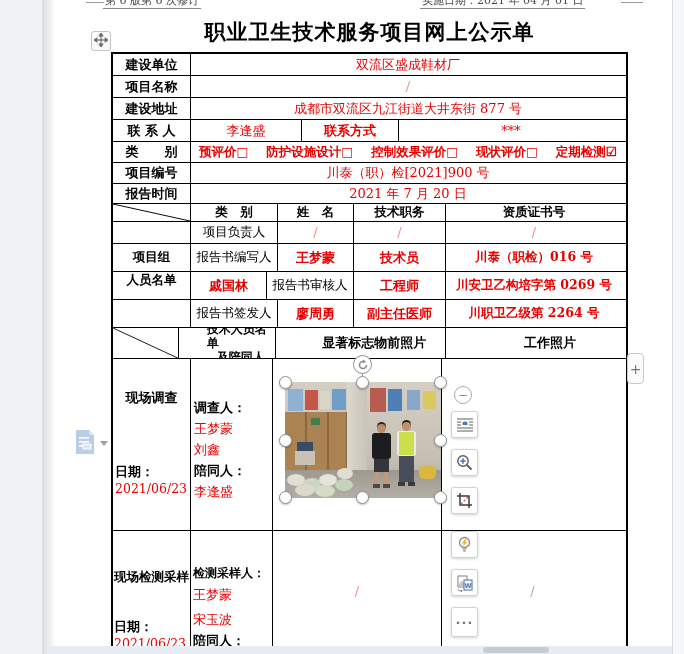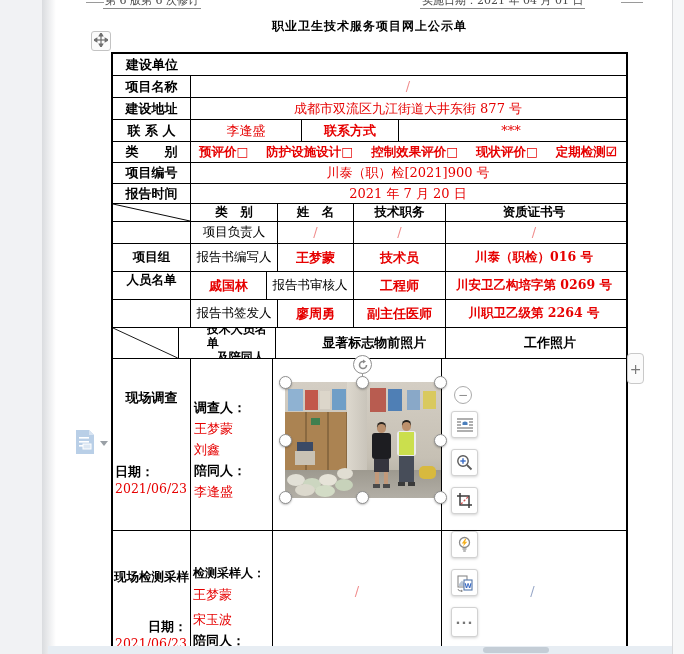--- a/index.html
+++ b/index.html
@@ -14,21 +14,21 @@
   .hscroll-thumb{position:absolute;left:435px;top:1px;width:66px;height:6px;border-radius:3px;background:#c4cdd6;}
   
   .hdr-note{position:absolute;top:-7px;font-size:11px;line-height:15px;color:#4a4a4a;
     border-bottom:1px solid #8a8a8a;padding:0 2px 0 2px;font-family:"DejaVu Serif",serif;}
   .hdr-note.left{left:103px;}
   .hdr-note.right{left:420px;}
   .hdr-rule{position:absolute;top:2px;height:1px;background:#9a9a9a;}
   .hdr-rule.l{left:86px;width:18px;}
   .hdr-rule.r{left:621px;width:22px;}
   .doc-title{position:absolute;left:112px;top:18px;width:515px;text-align:center;
-    font-size:12px;font-weight:bold;letter-spacing:1px;}
+    font-size:21px;font-weight:bold;letter-spacing:1px;}
   
   .move-handle{position:absolute;left:91px;top:31px;width:20px;height:20px;background:#fbfbfb;
     border:1px solid #c3c3c3;border-radius:3px;display:flex;align-items:center;justify-content:center;box-sizing:border-box;}
   
   .doc-table{position:absolute;left:111px;top:52px;width:517px;height:610px;
     border:2px solid #000;box-sizing:border-box;background:#fff;}
   .trow{display:flex;border-bottom:1px solid #000;box-sizing:border-box;}
   .trow:last-child{border-bottom:none;}
   .cell{border-right:1px solid #000;box-sizing:border-box;display:flex;align-items:center;
     justify-content:center;overflow:hidden;font-size:13px;}
@@ -103,20 +103,21 @@
             <polygon points="14,7 11.2,5.3 11.2,8.7"></polygon>
         </g>
       </svg>
     </span>
   </div>
 
   <div class="doc-table">
 
     <div class="trow h22">
       <div class="cell w78 lab">建设单位</div>
+      <div class="cell w434 red">双流区盛成鞋材厂</div>
     </div>
 
     <div class="trow h22">
       <div class="cell w78 lab">项目名称</div>
       <div class="cell w434 pink">/</div>
     </div>
 
     <div class="trow h22">
       <div class="cell w78 lab">建设地址</div>
       <div class="cell w434 red">成都市双流区九江街道大井东街 877 号</div>
@@ -223,21 +224,21 @@
         <div class="red">王梦蒙</div>
         <div class="red">刘鑫</div>
         <div class="lab">陪同人：</div>
         <div class="red">李逢盛</div>
       </div>
       <div class="cell w169"></div>
       <div class="cell w181"></div>
     </div>
 
     <div class="trow hlast">
-      <div class="cell w78 colgroup" style="padding:38px 3px 0 1px;text-align:right;">
+      <div class="cell w78 colgroup" style="padding:38px 3px 0 1px;">
         <div class="lab" style="font-size:12.5px;white-space:nowrap;">现场检测采样</div>
         <div class="lab" style="margin-top:32px;">日期：</div>
         <div class="red" style="font-size:12.5px;">2021/06/23</div>
       </div>
       <div class="cell w82 colgroup" style="padding:32px 1px 0 2px;line-height:21px;">
         <div class="lab" style="font-size:12px;white-space:nowrap;">检测采样人：</div>
         <div class="red">王梦蒙</div>
         <div class="red" style="margin-top:4px;">宋玉波</div>
         <div class="lab">陪同人：</div>
         <div class="red" style="text-align:center;">李逢盛</div>

